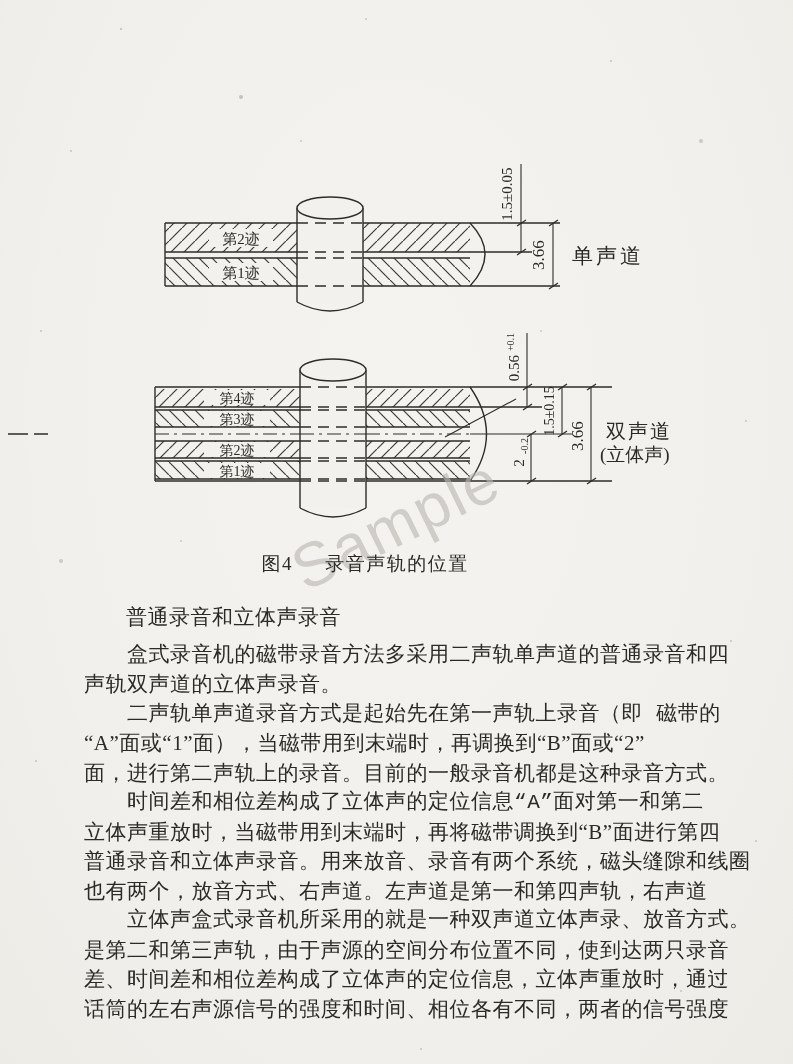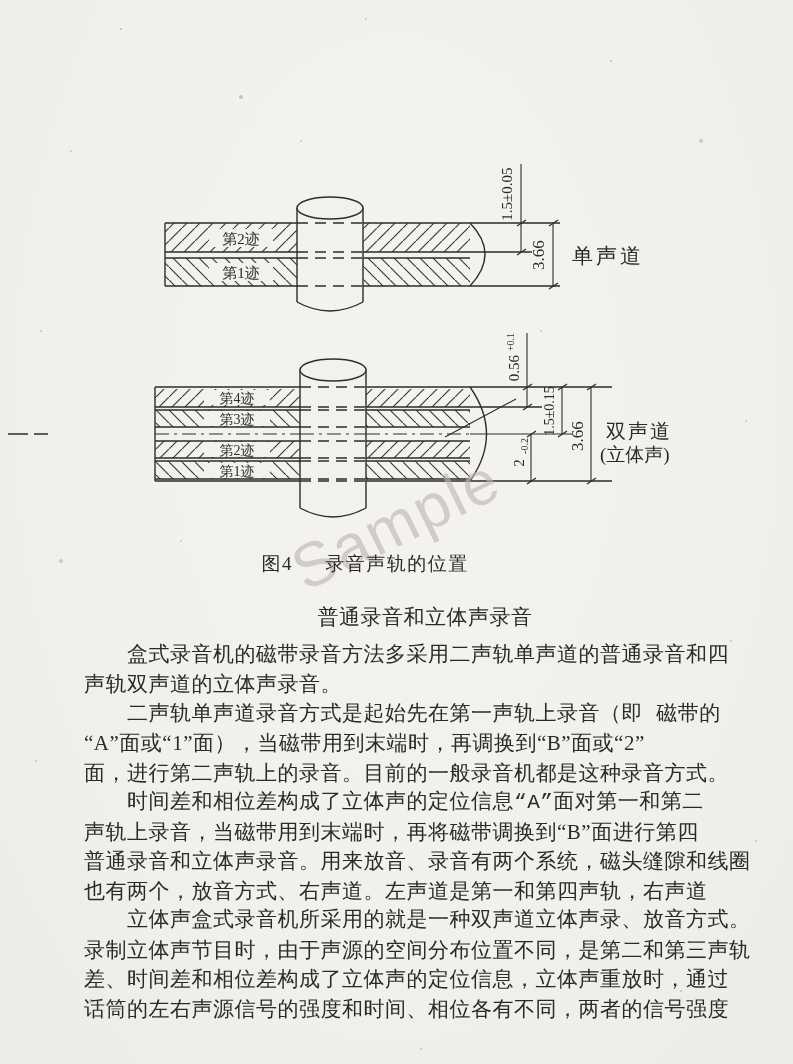--- a/index.html
+++ b/index.html
@@ -21,21 +21,21 @@
   svg text{font-family:"Liberation Serif", serif;fill:#2b2a27;}
   .caption{position:absolute;top:551px;left:85px;width:560px;text-align:center;
         font-size:19px;letter-spacing:1.5px;white-space:nowrap;}
   .caption .fig{margin-right:26px;}
   .watermark{position:absolute;left:296px;top:538px;height:70px;line-height:70px;
         transform:rotate(-26deg);transform-origin:0 50%;
         font-family:"Liberation Sans", sans-serif;font-size:62px;font-weight:400;
         color:#bbb8b3;opacity:.62;letter-spacing:2px;pointer-events:none;}
   .textblock{position:absolute;left:84px;top:603px;width:640px;
         font-size:21px;line-height:29.5px;letter-spacing:0.5px;}
-  .heading{margin-bottom:8px;padding-left:42px;text-align:center;}
+  .heading{margin-bottom:8px;padding-left:42px;}
   .line{white-space:nowrap;}
   .indent{text-indent:2.05em;font-family:Liberation Mono, monospace;}
 </style>
 </head>
 <body>
 
 <div class="page">
   <div class="specks"></div>
 
   <svg class="figure-svg" width="793" height="400" viewBox="0 0 793 400">
@@ -164,22 +164,22 @@
     <div class="heading">普通录音和立体声录音</div>
 
     <div class="line indent">盒式录音机的磁带录音方法多采用二声轨单声道的普通录音和四</div>
     <div class="line">声轨双声道的立体声录音。</div>
 
     <div class="line indent">二声轨单声道录音方式是起始先在第一声轨上录音（即 磁带的</div>
     <div class="line">“A”面或“1”面），当磁带用到末端时，再调换到“B”面或“2”</div>
     <div class="line">面，进行第二声轨上的录音。目前的一般录音机都是这种录音方式。</div>
 
     <div class="line indent">时间差和相位差构成了立体声的定位信息“A”面对第一和第二</div>
-    <div class="line">声轨上录音，当磁带用到末端时，再将磁带调换到“B”面进行第四</div>
+    <div class="line">立体声重放时，当磁带用到末端时，再将磁带调换到“B”面进行第四</div>
     <div class="line">普通录音和立体声录音。用来放音、录音有两个系统，磁头缝隙和线圈</div>
     <div class="line">也有两个，放音方式、右声道。左声道是第一和第四声轨，右声道</div>
 
     <div class="line indent">立体声盒式录音机所采用的就是一种双声道立体声录、放音方式。</div>
-    <div class="line">录制立体声节目时，由于声源的空间分布位置不同，是第二和第三声轨</div>
+    <div class="line">是第二和第三声轨，由于声源的空间分布位置不同，使到达两只录音</div>
     <div class="line">差、时间差和相位差构成了立体声的定位信息，立体声重放时，通过</div>
     <div class="line">话筒的左右声源信号的强度和时间、相位各有不同，两者的信号强度</div>
   </div>
 </div>
 
 </body></html>

